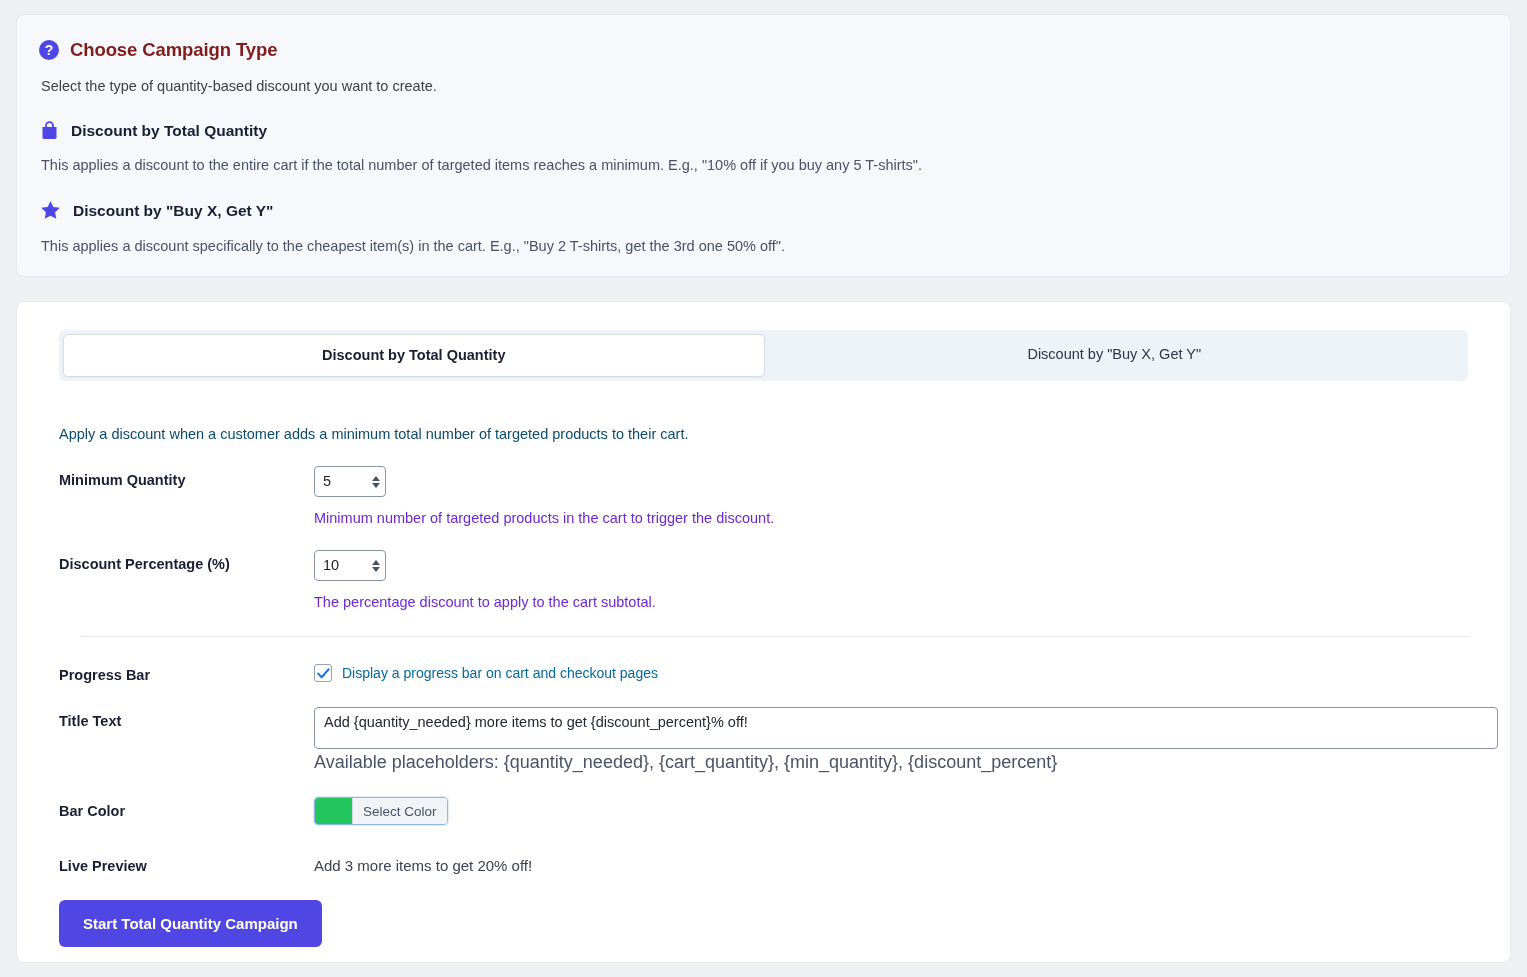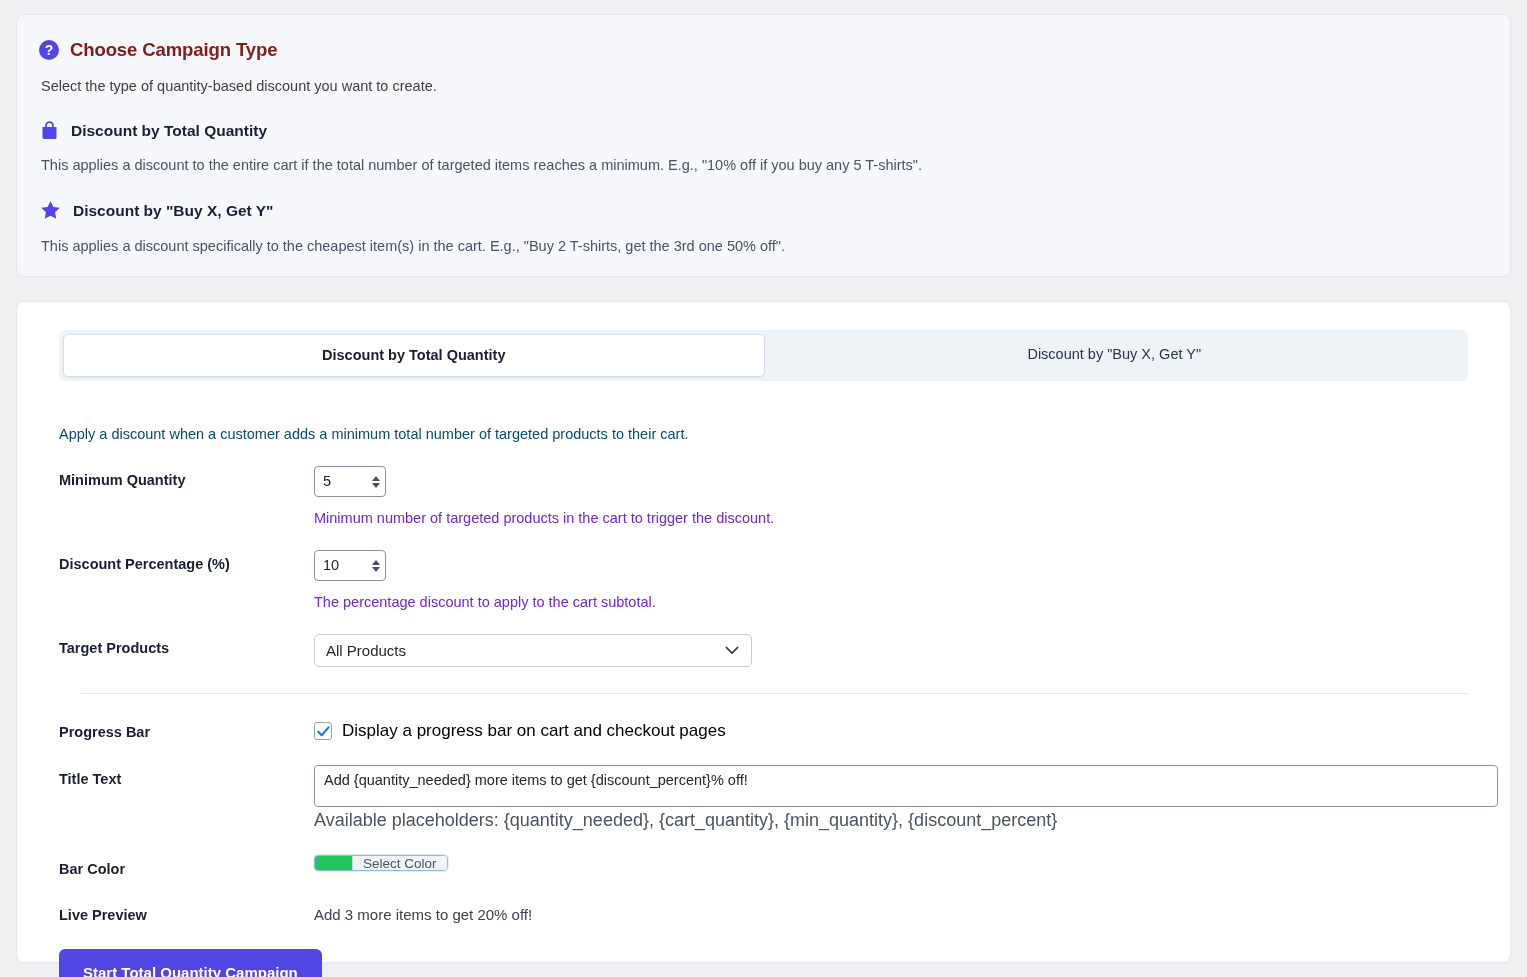--- a/index.html
+++ b/index.html
@@ -204,21 +204,21 @@
     border: 1px solid #98a1b0;
     border-radius: 3px;
     background: #ffffff;
     display: flex;
     align-items: center;
     justify-content: center;
     flex: 0 0 auto;
     cursor: pointer;
   }
   .checkbox svg { width: 13px; height: 11px; display: block; }
-  .cb-label { font-size: 17px; color: #000000; }
+  .cb-label { font-size: 14px; color: #0369a1; }
 
   .text-input {
     width: 1184px;
     height: 42px;
     border: 1px solid #8b94a6;
     border-radius: 4px;
     background: #ffffff;
     font-family: "Liberation Sans", sans-serif;
     font-size: 14.5px;
     color: #23272f;
@@ -230,21 +230,21 @@
     color: #4c5266;
     margin-top: 3px;
   }
 
   .color-ctl {
     display: inline-flex;
     align-items: stretch;
     border: 1px solid #8fb7e8;
     border-radius: 4px;
     overflow: hidden;
-    height: 16px;
+    height: 28px;
     box-shadow: 0 0 0 1px rgba(143,183,232,0.25);
   }
   .color-swatch { width: 37px; background: #22c55e; }
   .color-btn {
     background: #f1f3f6;
     border-left: 1px solid #cfd6e0;
     font-size: 13.5px;
     color: #4b5263;
     padding: 0 10px;
     display: flex;
@@ -335,31 +335,20 @@
           <span class="spin">
             <i class="up"></i>
             <i class="dn"></i>
           </span>
         </div>
         <div class="help">The percentage discount to apply to the cart subtotal.</div>
       </div>
     </div>
 
     
-    <div class="field-row">
-      <div class="field-label">Target Products</div>
-      <div class="field-ctl">
-        <div class="select-box">
-          <span>All Products</span>
-          <svg class="chev" viewBox="0 0 14 9">
-            <path d="M1.3 1.4L7 7.1l5.7-5.7" fill="none" stroke="#3b4252" stroke-width="1.7" stroke-linecap="round" stroke-linejoin="round"></path>
-          </svg>
-        </div>
-      </div>
-    </div>
 
     <div class="divider"></div>
 
     
     <div class="field-row">
       <div class="field-label">Progress Bar</div>
       <div class="field-ctl">
         <div class="cb-line">
           <span class="checkbox">
             <svg viewBox="0 0 13 11">

